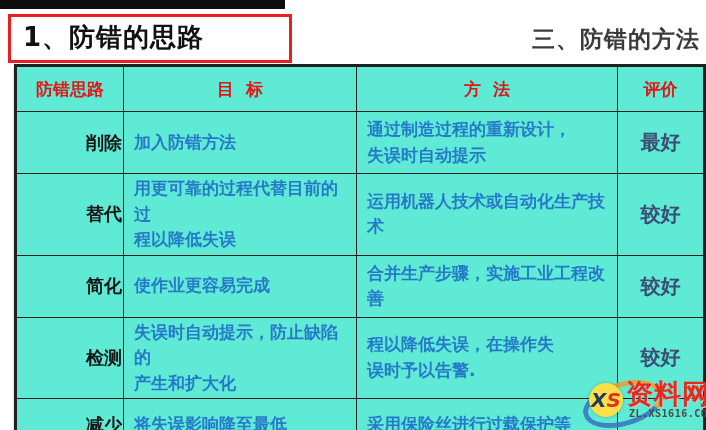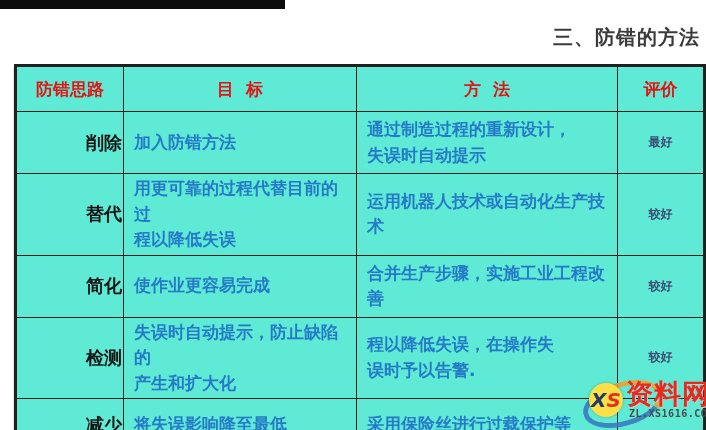--- a/index.html
+++ b/index.html
@@ -34,21 +34,21 @@
   .title-box .title-text {
     font-size: 26px;
     font-weight: bold;
     color: #111111;
     letter-spacing: 1px;
     white-space: nowrap;
   }
   .section-title {
     position: absolute;
     right: 6px; top: 24px;
-    font-size: 20px;
+    font-size: 23px;
     font-weight: bold;
     color: #3b3b3b;
     letter-spacing: 1px;
   }
   table.ep-table {
     position: absolute;
     left: 14px; top: 64px;
     width: 689px;
     border-collapse: collapse;
     table-layout: fixed;
@@ -78,21 +78,21 @@
     color: #2579c8;
     font-size: 17px;
     font-weight: bold;
     text-align: left;
     padding: 2px 8px 2px 10px;
     white-space: pre-line;
     line-height: 1.5;
   }
   td.rating {
     color: #3c4c74;
-    font-size: 12px;
+    font-size: 20px;
     font-weight: bold;
     text-align: center;
   }
   tr.h-hdr { height: 46px; }
   tr.h-r1  { height: 62px; }
   tr.h-r2  { height: 62px; }
   tr.h-r3  { height: 62px; }
   tr.h-r4  { height: 65px; }
   tr.h-r5  { height: 54px; }
 
@@ -148,20 +148,23 @@
     white-space: nowrap;
   }
 </style>
 </head>
 <body>
 
 <div class="slide">
 
   <div class="top-bar"></div>
 
+  <div class="title-box">
+    <span class="title-text">1、防错的思路</span>
+  </div>
 
   <div class="section-title">三、防错的方法</div>
 
   <table class="ep-table">
     <colgroup>
       <col style="width:108px">
       <col style="width:233px">
       <col style="width:261px">
       <col style="width:87px">
     </colgroup>

